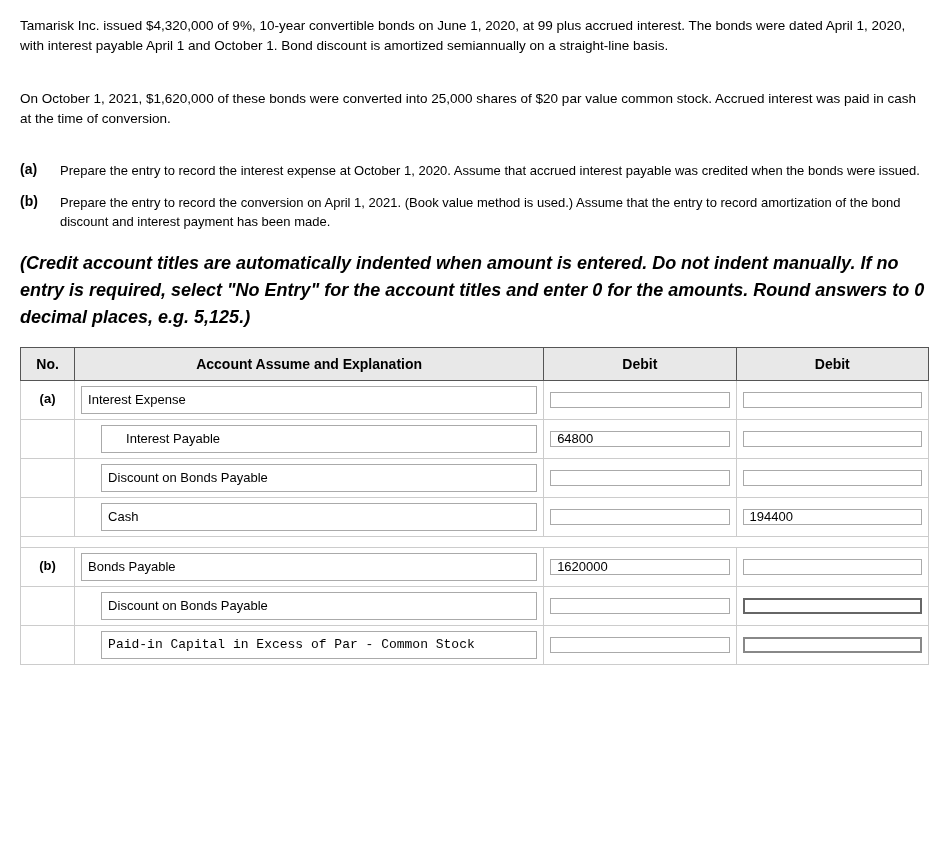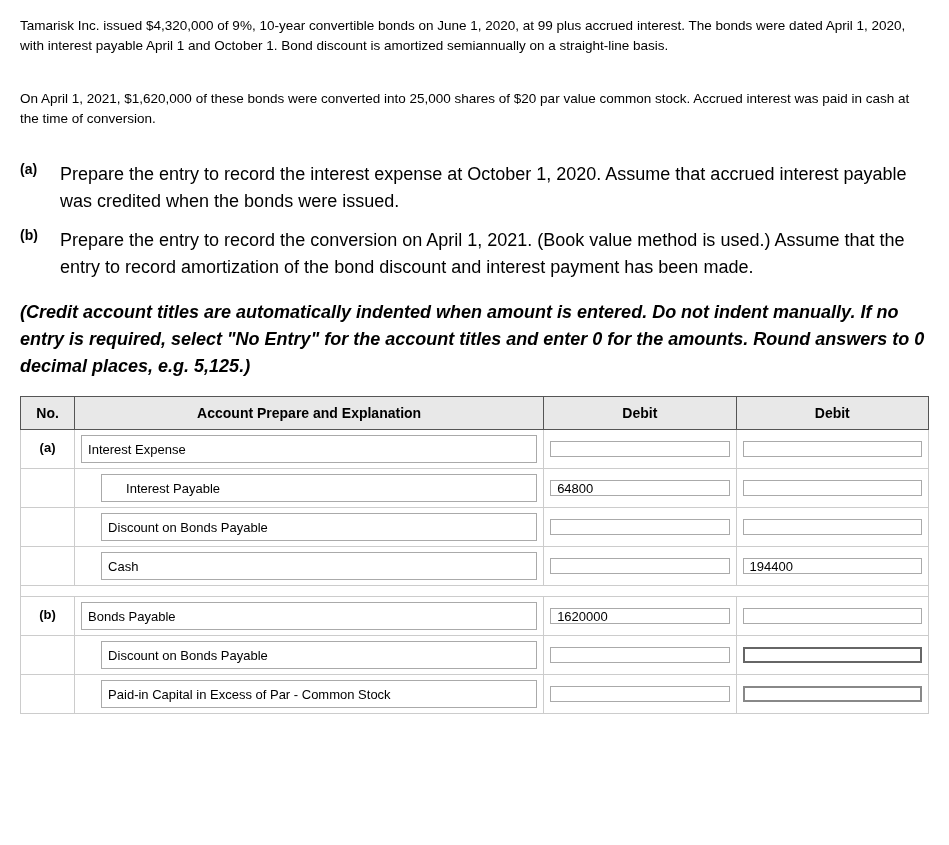--- a/index.html
+++ b/index.html
@@ -22,21 +22,21 @@
     .problem-part {
       display: flex;
       margin-bottom: 12px;
     }
     .part-label {
       font-weight: bold;
       min-width: 40px;
       font-size: 14px;
     }
     .part-text {
-      font-size: 18px;
+      font-size: 13px;
       line-height: 1.5;
     }
     .instructions {
       font-style: italic;
       font-weight: bold;
       font-size: 18px;
       line-height: 1.5;
       margin: 18px 0 16px 0;
       color: #000;
     }
@@ -106,41 +106,41 @@
       border: none;
     }
   </style>
 </head>
 <body>
 
 
 
 <p class="intro-text">Tamarisk Inc. issued $4,320,000 of 9%, 10-year convertible bonds on June 1, 2020, at 99 plus accrued interest. The bonds were dated April 1, 2020, with interest payable April 1 and October 1. Bond discount is amortized semiannually on a straight-line basis.</p>
 <br>
-<p class="intro-text">On April 1, 2021, $1,620,000 of these bonds were converted into 25,000 shares of $20 par value common stock. Accrued interest was paid in cash at the time of conversion.</p>
+<p class="intro-text">On October 1, 2021, $1,620,000 of these bonds were converted into 25,000 shares of $20 par value common stock. Accrued interest was paid in cash at the time of conversion.</p>
 <br>
 
 <div class="problem-section">
   <div class="problem-part">
     <span class="part-label">(a)</span>
     <span class="part-text">Prepare the entry to record the interest expense at October 1, 2020. Assume that accrued interest payable was credited when the bonds were issued.</span>
   </div>
   <div class="problem-part">
     <span class="part-label">(b)</span>
     <span class="part-text">Prepare the entry to record the conversion on April 1, 2021. (Book value method is used.) Assume that the entry to record amortization of the bond discount and interest payment has been made.</span>
   </div>
 </div>
 
 <p class="instructions">(Credit account titles are automatically indented when amount is entered. Do not indent manually. If no entry is required, select "No Entry" for the account titles and enter 0 for the amounts. Round answers to 0 decimal places, e.g. 5,125.)</p>
 
 <table class="journal-table">
   <thead>
     <tr>
       <th style="width:45px;">No.</th>
-      <th style="width:390px;">Account Prepare and Explanation</th>
+      <th style="width:390px;">Account Assume and Explanation</th>
       <th class="center" style="width:160px;">Debit</th>
       <th class="center" style="width:160px;">Debit</th>
     </tr>
   </thead>
   <tbody id="table-body">
   <tr>
         <td class="no-cell" style="font-weight: bold;">(a)</td>
         <td class="account-cell"><input type="text" class="account-input" value="Interest Expense" style=""></td>
         <td class="debit-cell"><input type="text" class="journal-input" style=""></td>
         <td class="credit-cell"><input type="text" class="journal-input" style=""></td>
@@ -173,21 +173,21 @@
         <td class="credit-cell"><input type="text" class="journal-input" style=""></td>
       </tr>
       <tr>
         <td class="no-cell" style="font-weight: bold;"></td>
         <td class="account-cell"><input type="text" class="account-input" value="Discount on Bonds Payable" style="margin-left: 20px; width: calc(100% - 20px);"></td>
         <td class="debit-cell"><input type="text" class="journal-input" style=""></td>
         <td class="credit-cell"><input type="text" class="journal-input active-cursor" style=""></td>
       </tr>
       <tr>
         <td class="no-cell" style="font-weight: bold;"></td>
-        <td class="account-cell"><input type="text" class="account-input" value="Paid-in Capital in Excess of Par - Common Stock" style="margin-left: 20px; width: calc(100% - 20px);"></td>
+        <td class="account-cell"><input type="text" class="account-input" value="Paid-in Capital in Excess of Par - Common Stock" style="margin-left: 20px; width: calc(100% - 20px); font-family: Liberation Mono, monospace;"></td>
         <td class="debit-cell"><input type="text" class="journal-input" style=""></td>
         <td class="credit-cell"><input type="text" class="journal-input" style="border: 2px solid rgb(136, 136, 136);"></td>
       </tr>
     </tbody>
 </table>
 
 
 
 
 </body></html>

